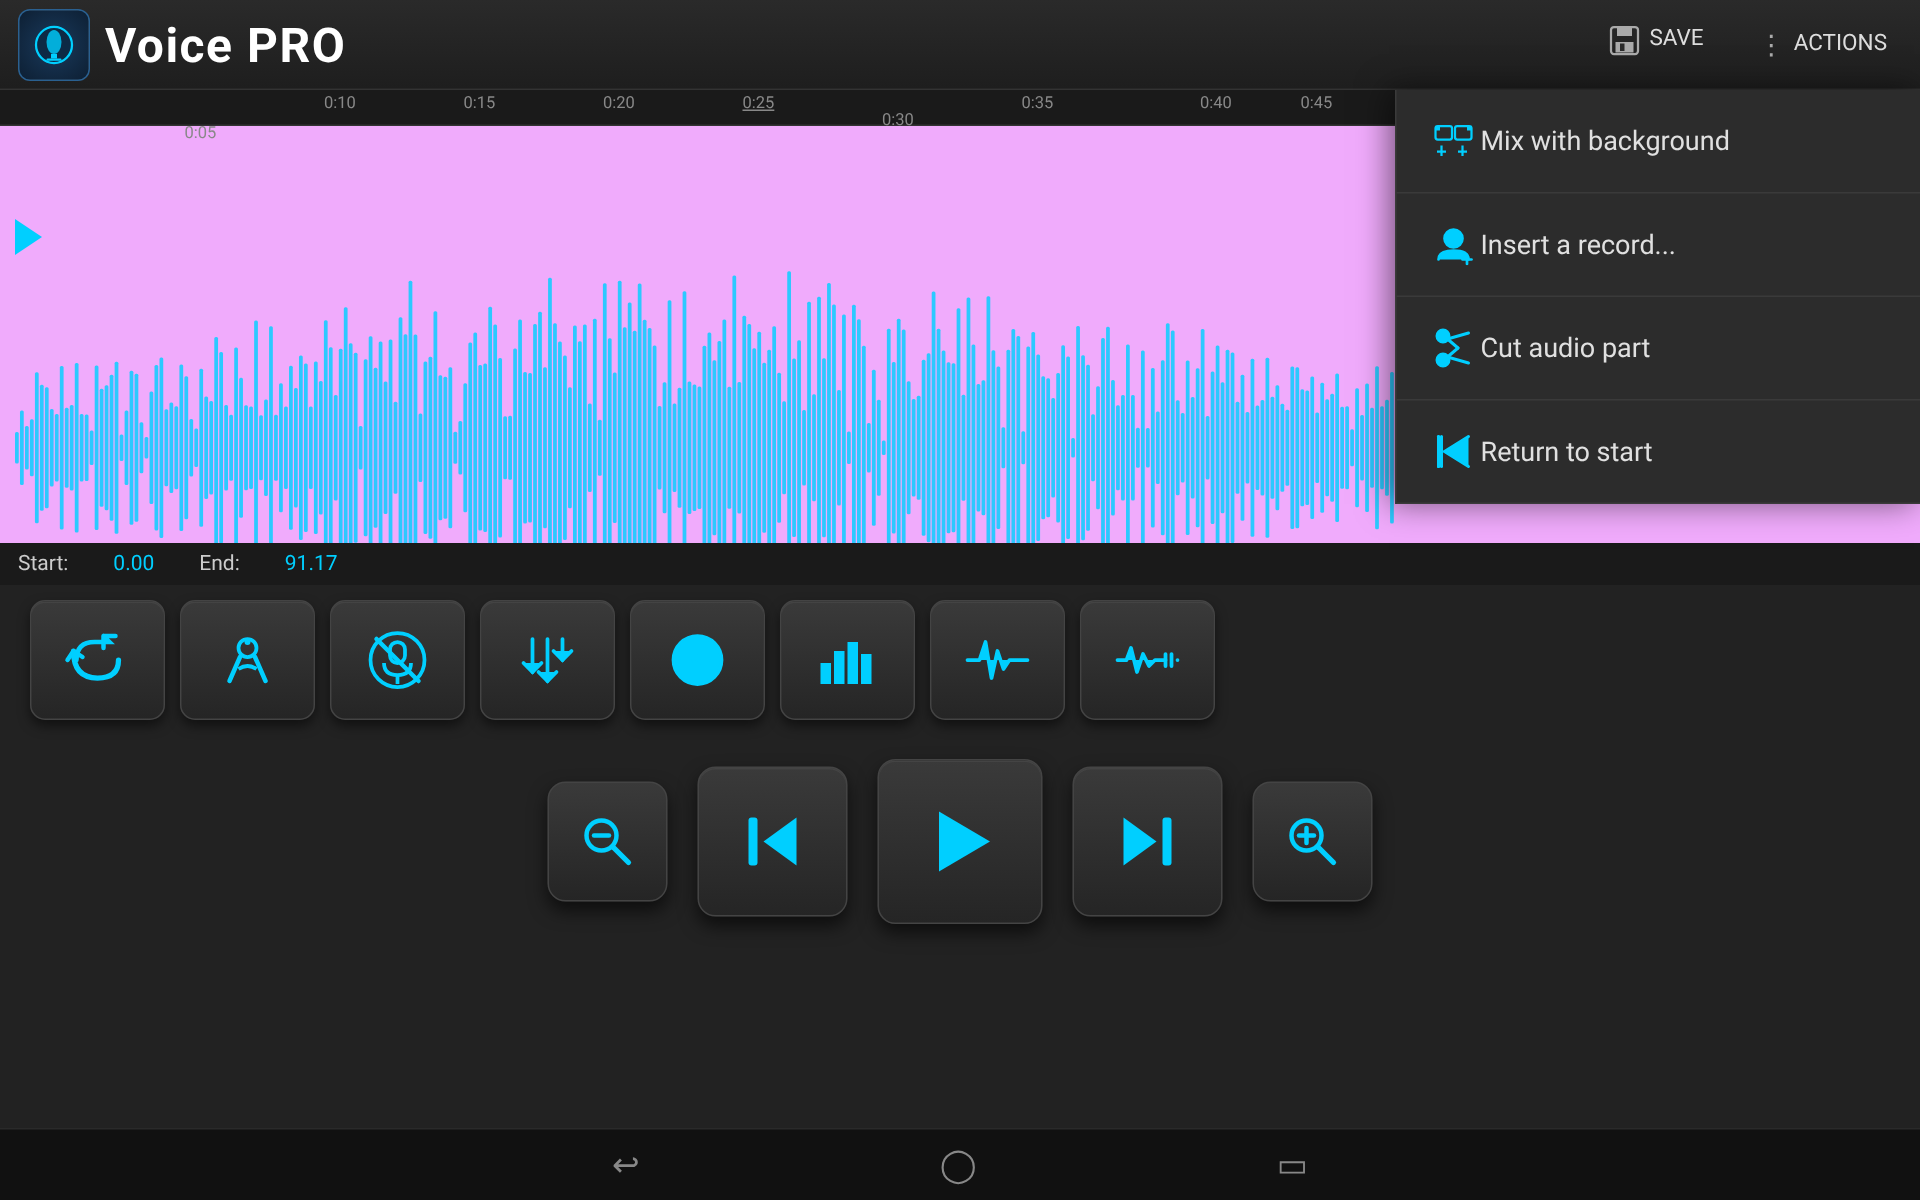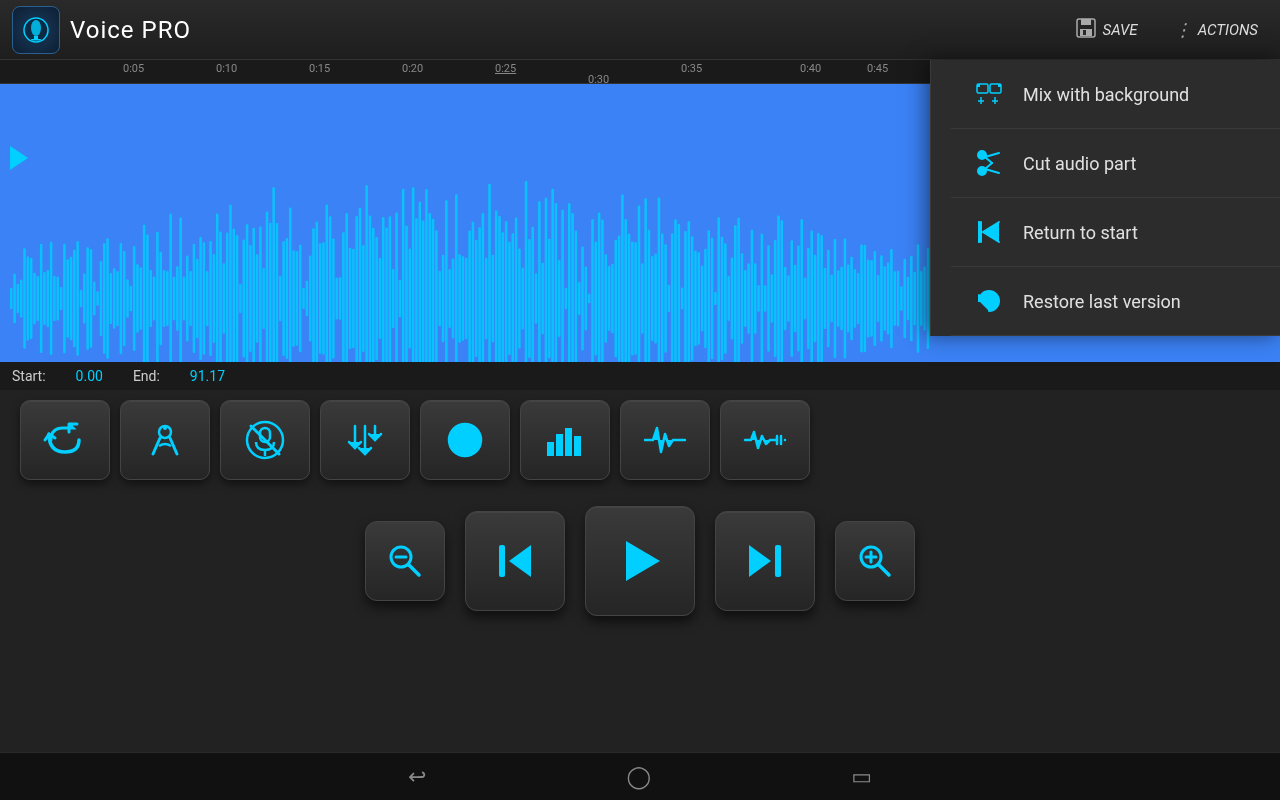--- a/index.html
+++ b/index.html
@@ -29,51 +29,50 @@
       border: 1px solid #2a6090;
       display: flex;
       align-items: center;
       justify-content: center;
       margin-right: 10px;
       font-size: 10px;
       color: #00cfff;
     }
     #app-title {
       color: #ffffff;
-      font-size: 24px;
-      font-weight: 400;
+      font-size: 32px;
+      font-weight: 700;
       letter-spacing: 1px;
       flex: 1;
     }
     #header-actions {
       display: flex;
       align-items: center;
       gap: 16px;
     }
     .header-btn {
       display: flex;
-      align-items: center;
+      align-items: flex-start;
       gap: 6px;
       color: #dddddd;
       font-size: 15px;
       cursor: pointer;
       padding: 6px 10px;
       border-radius: 4px;
-      font-style: italic;
     }
     .header-btn .icon-shape {
       color: #aaa;
       font-size: 18px;
     }
 
     
     #waveform-container {
       position: relative;
       height: 330px;
-      background: #3b82f6;
+      background: #f0abfc;
       overflow: hidden;
     }
     #timeline {
       height: 24px;
       background: #1a1a1a;
       display: flex;
       align-items: center;
       padding: 0 10px;
       border-bottom: 1px solid #333;
     }
@@ -229,22 +228,20 @@
       border-left: 1px solid #3a3a3a;
       z-index: 100;
       box-shadow: -4px 0 20px rgba(0,0,0,0.5);
     }
     .menu-item {
       display: flex;
       align-items: center;
       padding: 16px 20px;
       border-bottom: 1px solid #3a3a3a;
       cursor: pointer;
-      gap: 16px;
-      margin-left: 20px;
     }
     .menu-item-icon {
       width: 36px;
       height: 36px;
       display: flex;
       align-items: center;
       justify-content: center;
       flex-shrink: 0;
     }
     .menu-item-icon svg {
@@ -734,20 +731,31 @@
         <rect x="15" y="4" width="11" height="9" rx="1.5" stroke="#00cfff" stroke-width="1.5" fill="none"></rect>
         <rect x="23" y="4" width="3" height="3" fill="#00cfff"></rect>
         <line x1="20" y1="17" x2="20" y2="24" stroke="#00cfff" stroke-width="1.5"></line>
         <line x1="17" y1="21" x2="23" y2="21" stroke="#00cfff" stroke-width="1.5"></line>
       </svg>
     </div>
     <span class="menu-item-label">Mix with background</span>
   </div>
 
 
+  <div class="menu-item">
+    <div class="menu-item-icon">
+      <svg viewBox="0 0 28 28" fill="none" stroke="#00cfff" stroke-width="1.8" stroke-linecap="round">
+        <circle cx="14" cy="10" r="6"></circle>
+        <path d="M4 24 Q4 18 14 18 Q24 18 24 24"></path>
+        <line x1="20" y1="24" x2="26" y2="24"></line>
+        <line x1="23" y1="21" x2="23" y2="27"></line>
+      </svg>
+    </div>
+    <span class="menu-item-label">Insert a record...</span>
+  </div>
 
   <div class="menu-item">
     <div class="menu-item-icon">
       <svg viewBox="0 0 28 28" fill="none" stroke="#00cfff" stroke-width="2" stroke-linecap="round">
         <circle cx="7" cy="22" r="4"></circle>
         <circle cx="7" cy="6" r="4"></circle>
         <line x1="10" y1="8" x2="24" y2="4"></line>
         <line x1="10" y1="20" x2="24" y2="24"></line>
         <line x1="10" y1="8" x2="17" y2="14"></line>
         <line x1="17" y1="14" x2="10" y2="20"></line>
@@ -761,33 +769,24 @@
       <svg viewBox="0 0 28 28" fill="none" stroke="#00cfff" stroke-width="2" stroke-linecap="round">
         <line x1="4" y1="4" x2="4" y2="24"></line>
         <line x1="4" y1="4" x2="4" y2="24"></line>
         <polyline points="24,4 8,14 24,24"></polyline>
         <line x1="6" y1="4" x2="6" y2="24"></line>
       </svg>
     </div>
     <span class="menu-item-label">Return to start</span>
   </div>
 
-  <div class="menu-item">
-    <div class="menu-item-icon">
-      <svg viewBox="0 0 28 28" fill="none" stroke="#00cfff" stroke-width="2" stroke-linecap="round">
-        <path d="M4 14 A10 10 0 1 1 14 24"></path>
-        <polyline points="4,8 4,14 10,14"></polyline>
-      </svg>
-    </div>
-    <span class="menu-item-label">Restore last version</span>
-  </div>
 
 </div>
 
-<span class="timeline-mark" style="left: 123px;">0:05</span>
+<span class="timeline-mark" style="left: 123px; margin-top: 20px;">0:05</span>
 <span class="timeline-mark" style="left: 216px;">0:10</span>
 <span class="timeline-mark" style="left: 309px;">0:15</span>
 <span class="timeline-mark" style="left: 402px;">0:20</span>
 <span class="timeline-mark" style="left: 495px; text-decoration: underline;">0:25</span>
 <span class="timeline-mark" style="left: 588px; margin-top: 11px;">0:30</span>
 <span class="timeline-mark" style="left: 681px;">0:35</span>
 <span class="timeline-mark" style="left: 800px;">0:40</span>
 <span class="timeline-mark" style="left: 867px;">0:45</span>
 
 </body></html>

